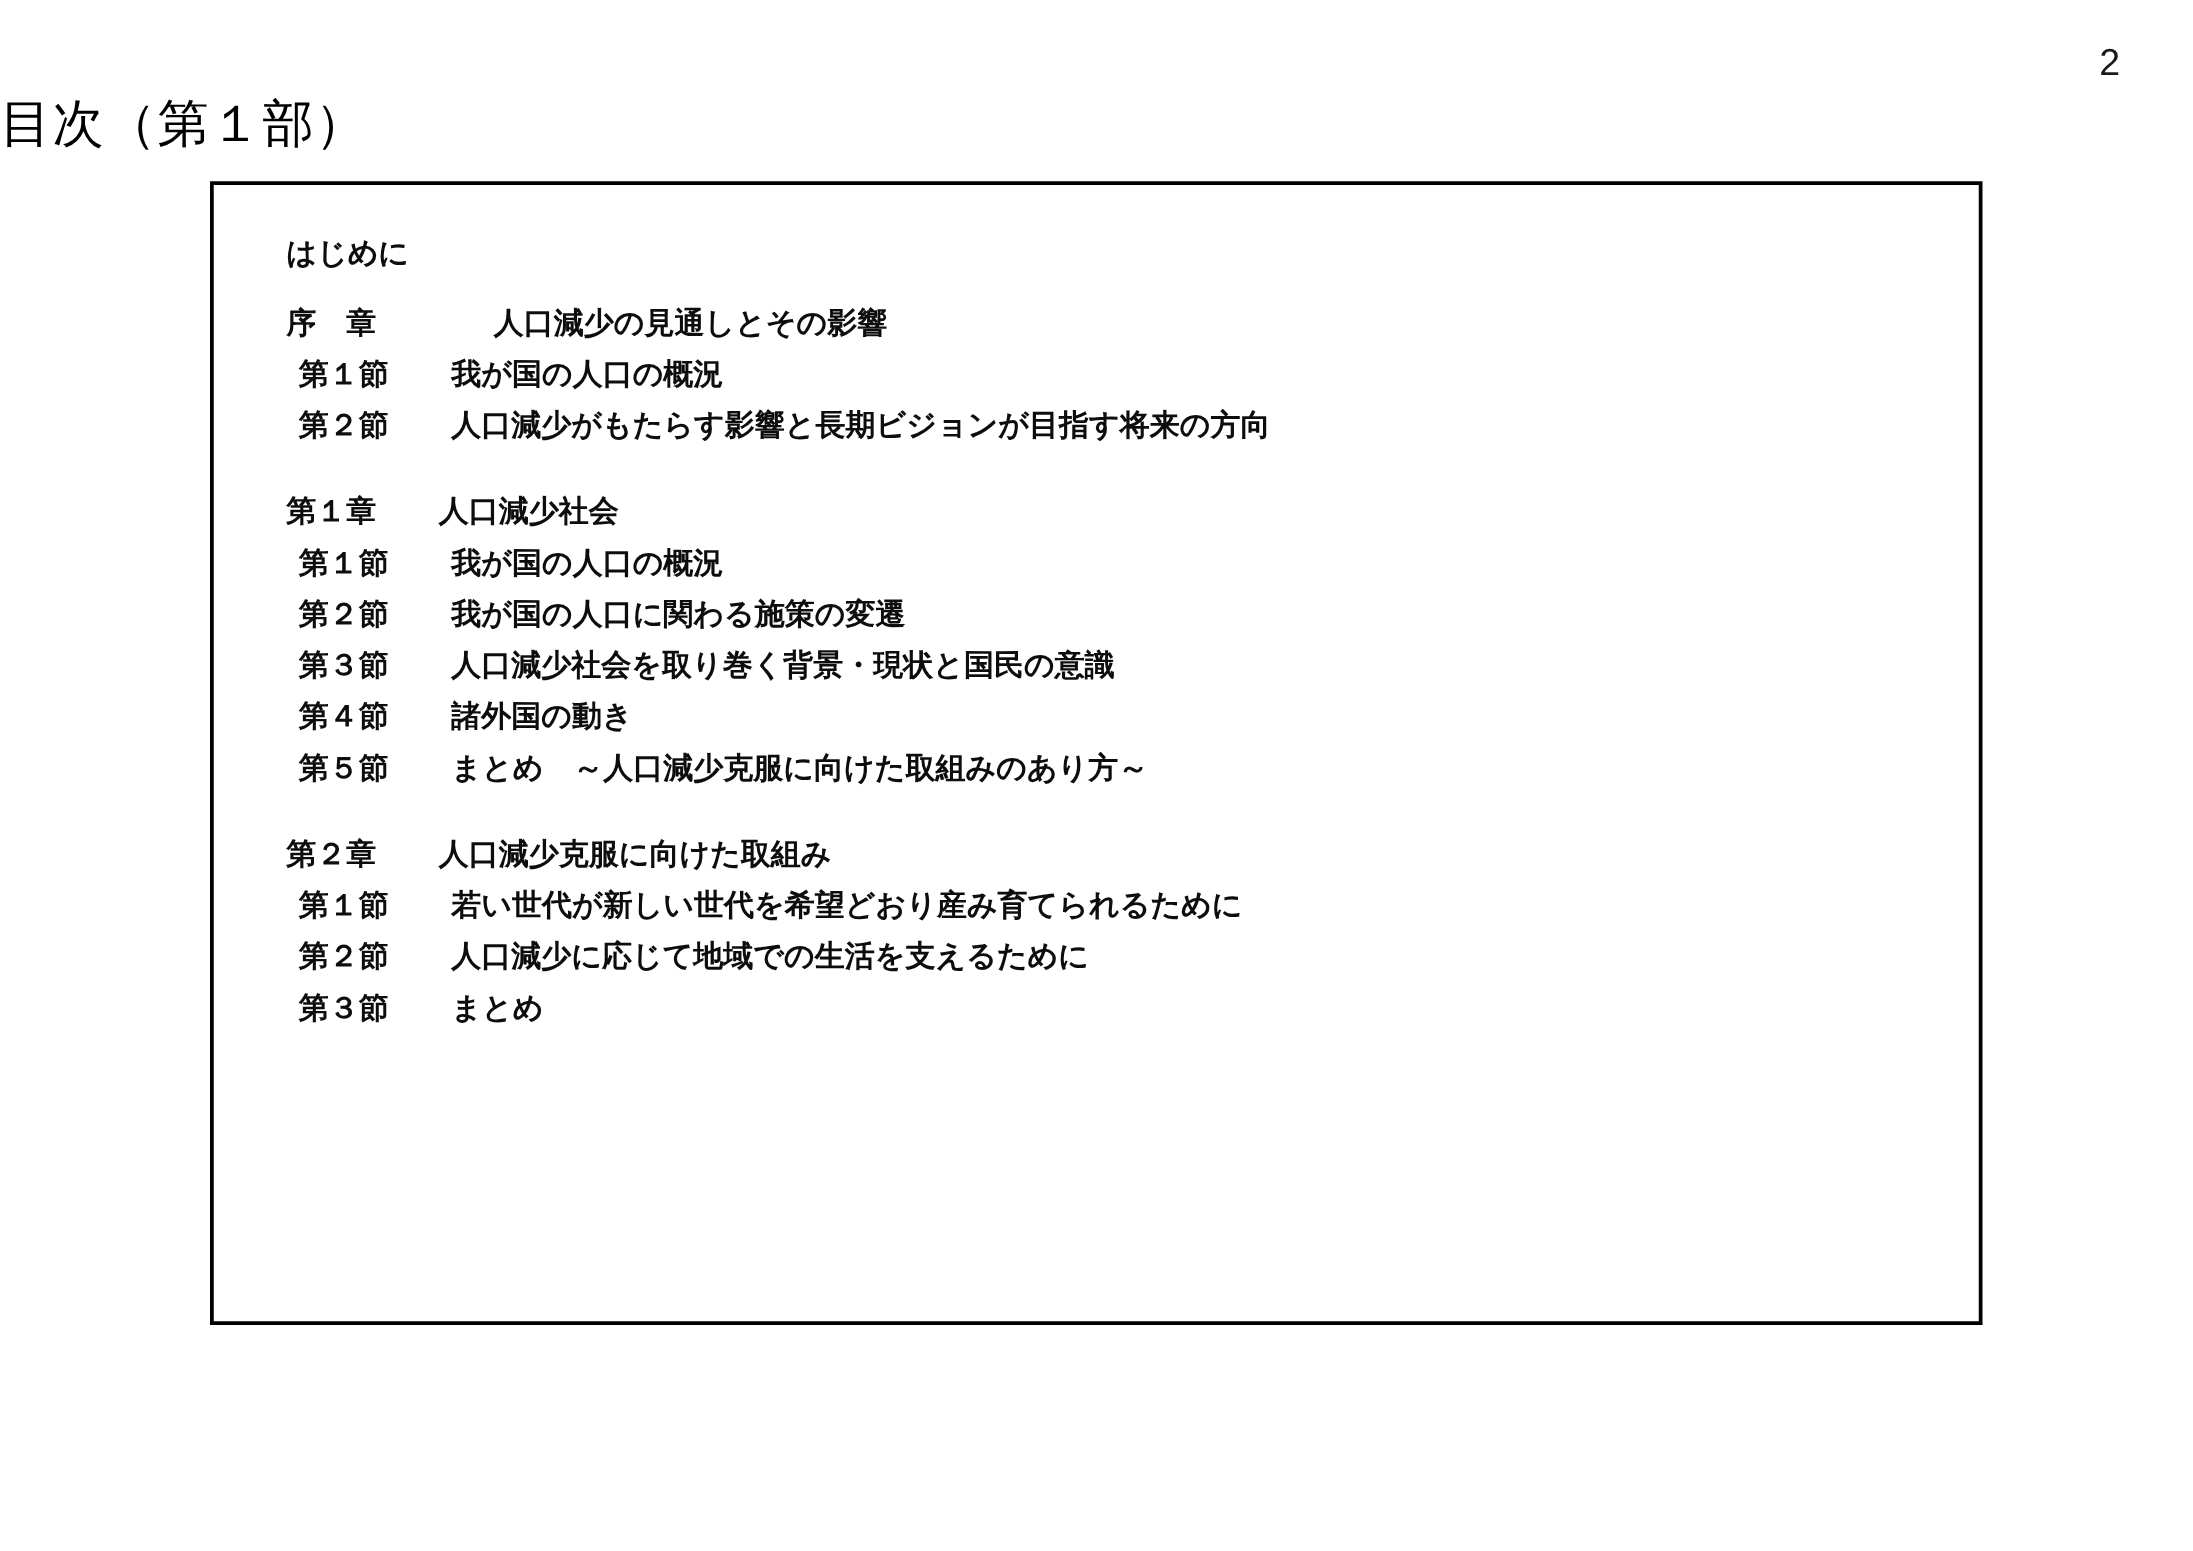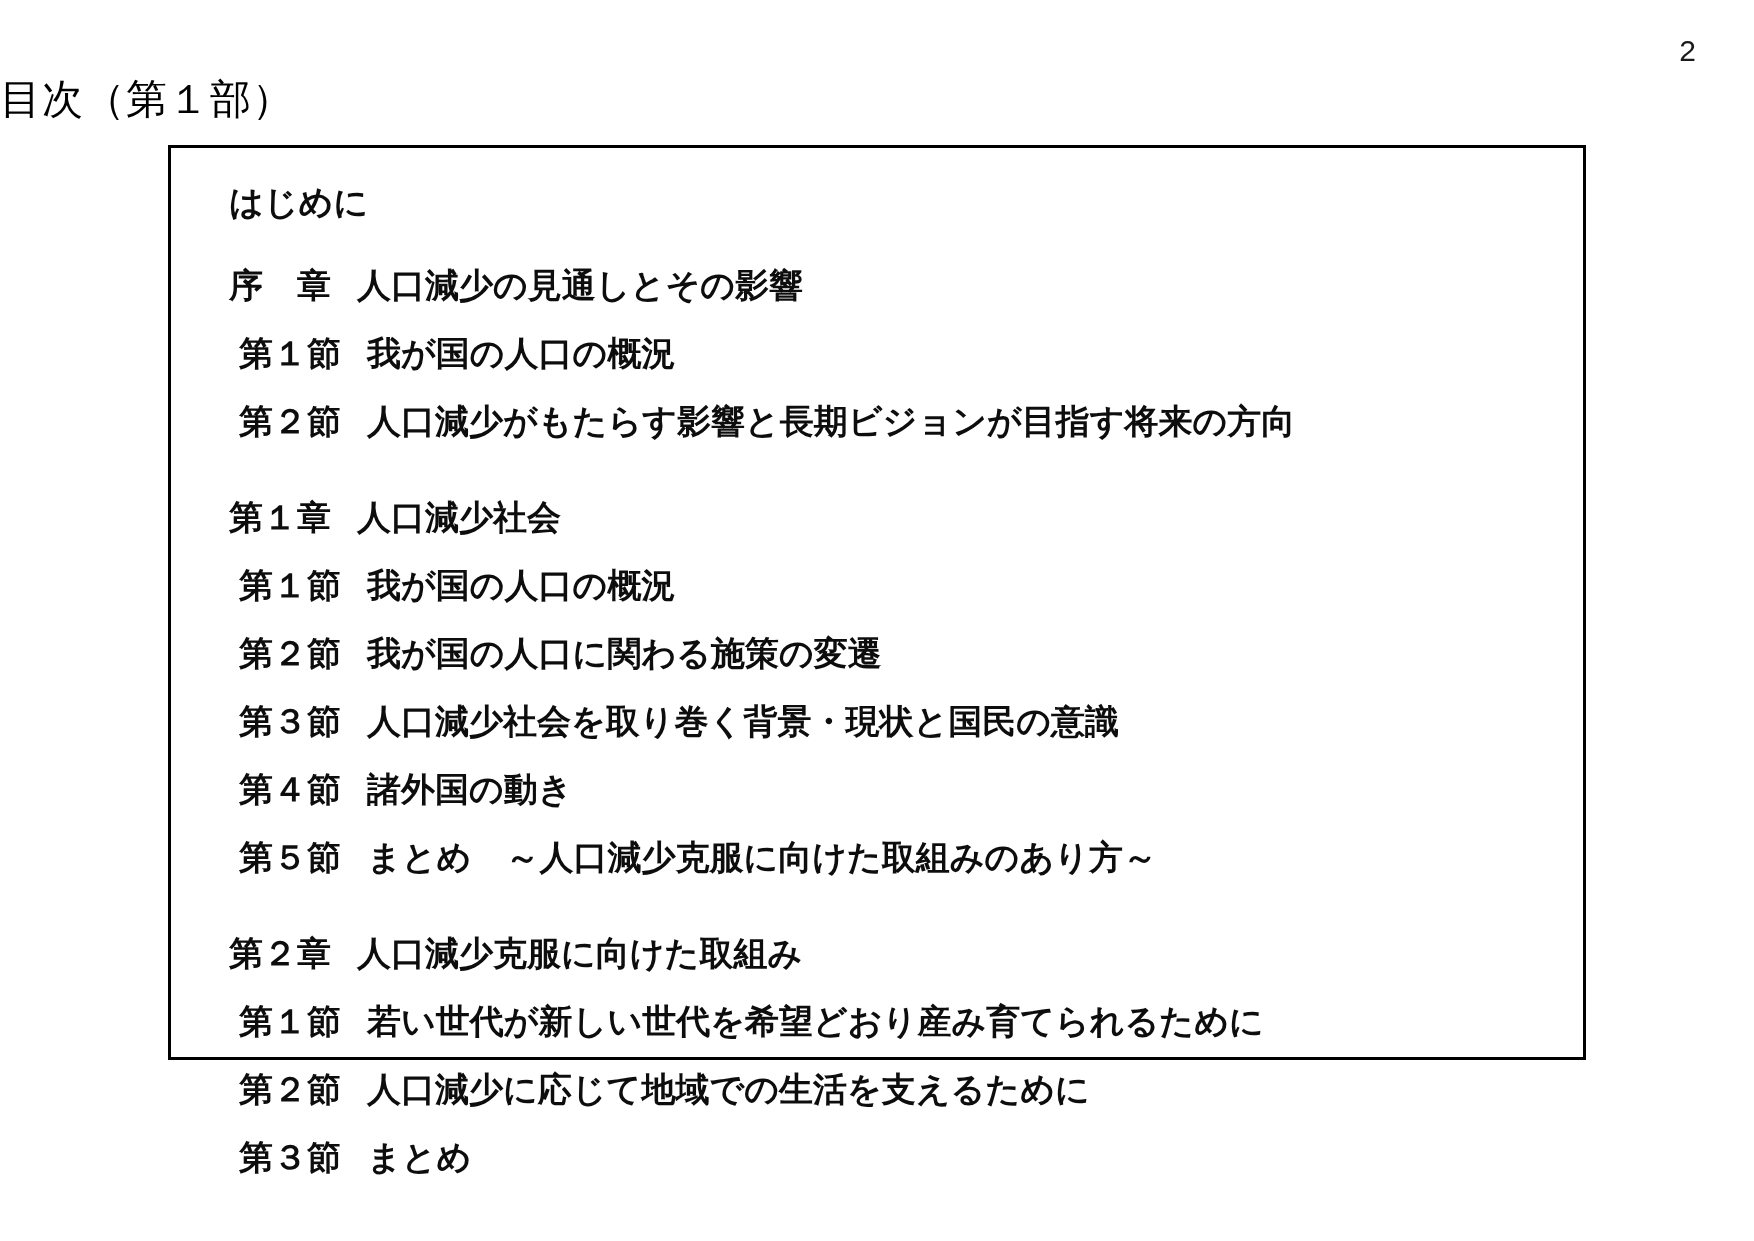--- a/index.html
+++ b/index.html
@@ -43,21 +43,21 @@
     border: 3px solid #000000;
     box-sizing: border-box;
     background: #ffffff;
   }
   .toc-content {
     padding: 34px 30px 0 58px;
   }
   .row {
     display: flex;
     align-items: baseline;
-    font-size: 34px;
+    font-size: 24px;
     line-height: 41px;
     white-space: nowrap;
     color: #0d0d0d;
   }
   .row.heading {
     font-weight: 700;
   }
   .row.chapter {
     font-weight: 700;
   }
@@ -65,23 +65,22 @@
     padding-left: 10px;
     font-weight: 700;
   }
   .row .label {
     flex: 0 0 auto;
     min-width: 96px;
     margin-right: 26px;
   }
   .row .title {
     flex: 0 0 auto;
-    margin-top: 27px;
   }
-  .gap-sm { margin-top: 15px; }
+  .gap-sm { margin-top: 15px; gap: 44px; }
   .gap-lg { margin-top: 28px; }
 </style>
 </head>
 <body>
 
 <div class="page-number">2</div>
 
 <h1 class="doc-title">目次（第１部）</h1>
 
 <div class="toc-box">

